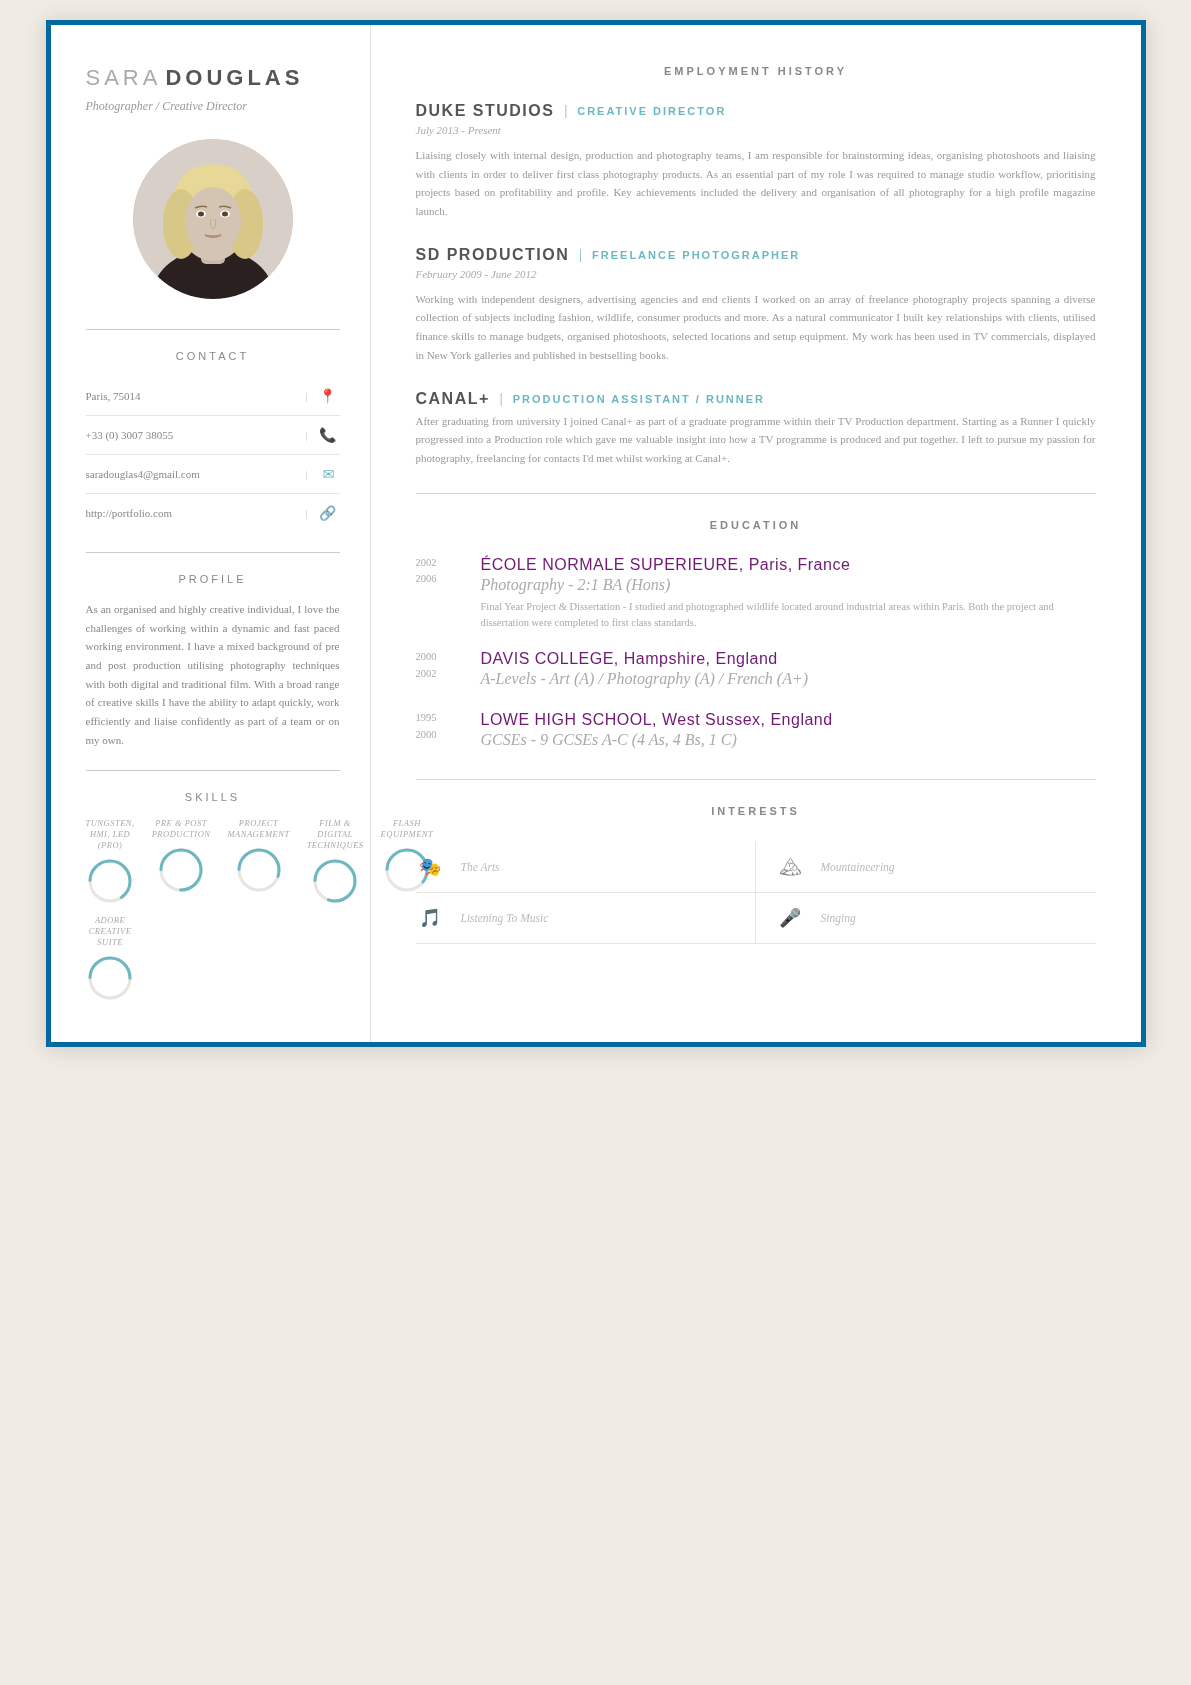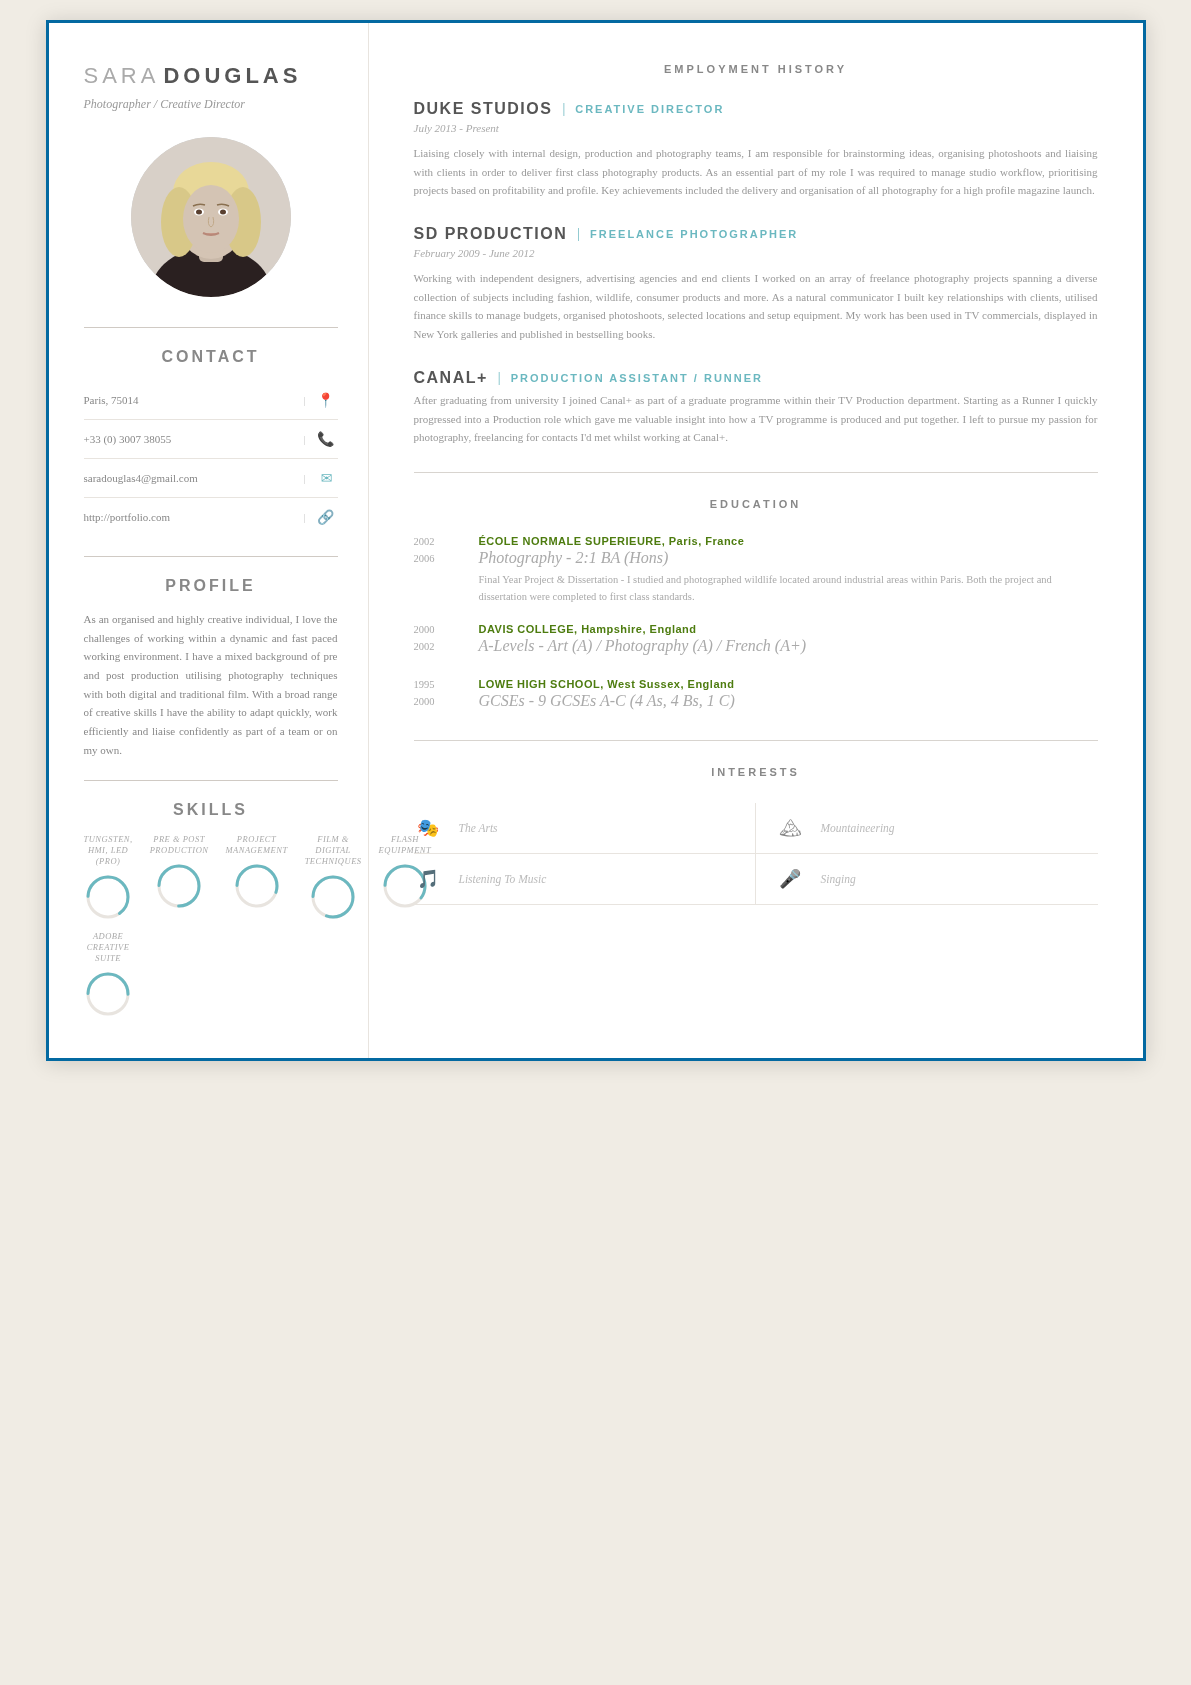--- a/index.html
+++ b/index.html
@@ -10,21 +10,21 @@
       justify-content: center;
       align-items: flex-start;
       min-height: 100vh;
       padding: 20px;
     }
     .resume-wrapper {
       width: 1100px;
       background: #fff;
       display: flex;
       box-shadow: 0 2px 20px rgba(0,0,0,0.15);
-      border: 3px solid #0369a1;
+      border: 5px solid #0369a1;
       justify-content: flex-end;
     }
     
     .left-col {
       width: 320px;
       min-width: 320px;
       background: #fff;
       padding: 40px 30px 40px 35px;
       border-right: 1px solid #e8e4df;
     }
@@ -66,22 +66,22 @@
       align-items: center;
       justify-content: center;
     }
     .section-divider {
       border: none;
       border-top: 1px solid #d0cac4;
       margin: 20px 0;
     }
     .section-title {
       font-family: 'Arial', sans-serif;
-      font-size: 16px;
-      font-weight: 700;
+      font-size: 11px;
+      font-weight: 400;
       letter-spacing: 3px;
       text-transform: uppercase;
       color: #888;
       text-align: center;
       margin-bottom: 15px;
     }
     
     .contact-item {
       display: flex;
       align-items: center;
@@ -217,23 +217,23 @@
       gap: 2px;
     }
     .edu-year {
       font-size: 10.5px;
       color: #aaa;
       line-height: 1.4;
     }
     .edu-content { flex: 1; }
     .edu-institution {
       font-family: 'Arial', sans-serif;
-      font-size: 11px;
-      font-weight: 700;
-      color: #4d7c0f;
+      font-size: 16px;
+      font-weight: 400;
+      color: #701a75;
       letter-spacing: 0.5px;
     }
     .edu-degree {
       font-style: italic;
       font-size: 16px;
       color: #aaa;
       margin: 2px 0 5px;
     }
     .edu-desc {
       font-size: 10.5px;

